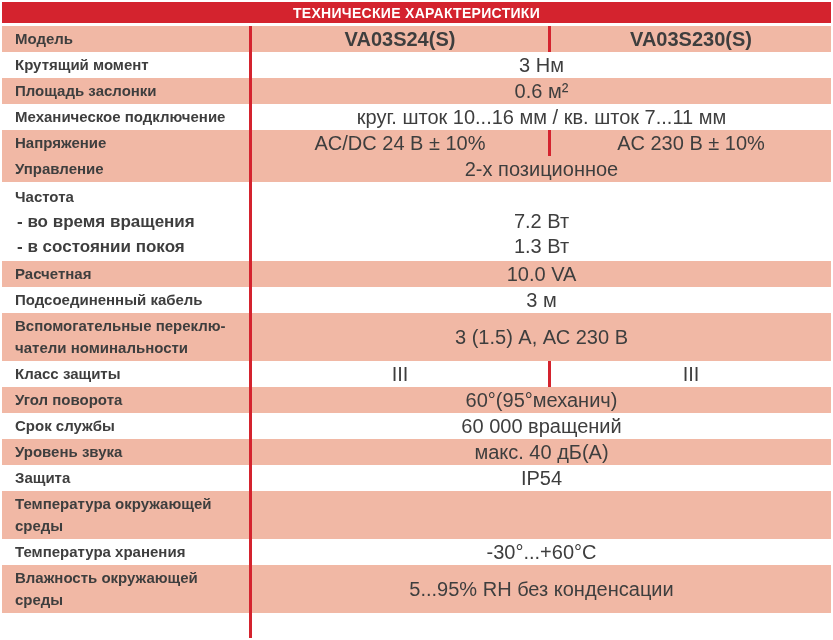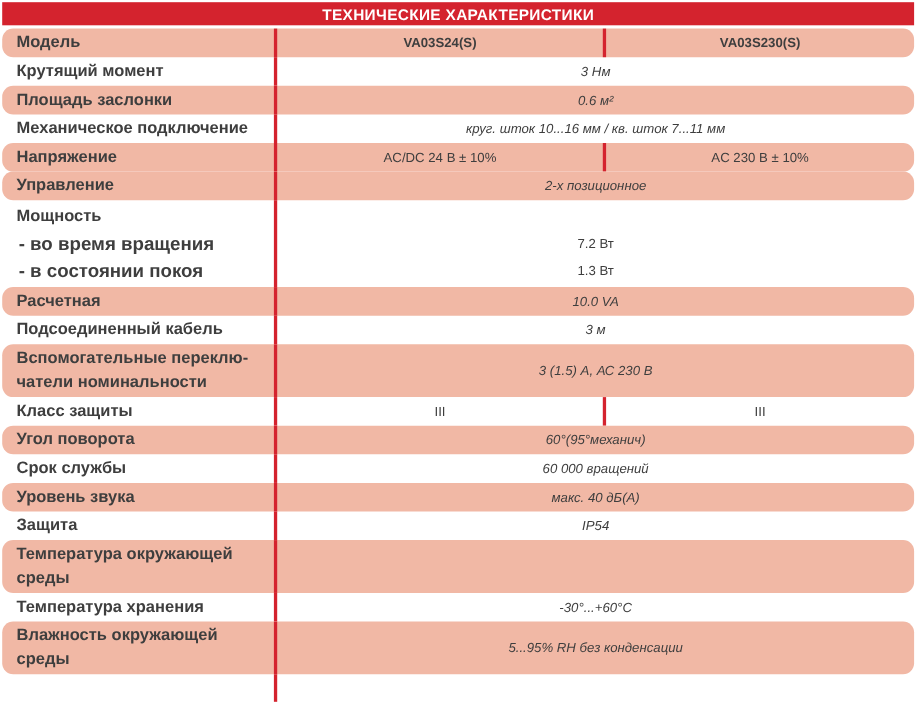--- a/index.html
+++ b/index.html
@@ -24,21 +24,21 @@
     color: #ffffff;
     font-weight: bold;
     font-size: 14px;
     letter-spacing: 0.3px;
     display: flex;
     align-items: center;
     justify-content: center;
   }
   .header-gap { height: 3px; flex: none; }
   .rows { display: flex; flex-direction: column; flex: 1 1 auto; }
-  .row { display: flex; min-height: 25px; align-items: stretch; border-radius: 10px; }
+  .row { display: flex; min-height: 25px; align-items: stretch; }
   .row.shade { background: var(--pink, #f1b8a5); }
   .cell.label {
     width: 247px;
     flex: none;
     padding: 2px 4px 2px 13px;
     display: flex;
     flex-direction: column;
     justify-content: center;
   }
   .lab-line {
@@ -48,25 +48,25 @@
     color: var(--text, #3e3e3e);
     white-space: nowrap;
   }
   .row.multi .lab-line { line-height: 25px; }
   .lab-line.sub { font-size: 17px; padding-left: 2px; }
   .vline { width: 3px; flex: none; background: var(--red, #d4232e); }
   .cell.values {
     flex: 1 1 auto;
     display: flex;
     align-items: center;
-    font-size: 12px;
+    font-size: 20px;
     color: var(--text, #3e3e3e);
   }
   .val { text-align: center; white-space: nowrap; }
-  .val.vspan { flex: 1 1 auto; font-style: italic; }
+  .val.vspan { flex: 1 1 auto; }
   .val.v1 { width: 296px; flex: none; }
   .val.v2 { flex: 1 1 auto; }
   .cell.values .vline { align-self: stretch; }
   .stack { flex: 1 1 auto; }
   .stack-line { height: 25px; line-height: 25px; text-align: center; }
   .rows .row:first-child .val { font-weight: bold; }
 </style>
 </head>
 <body>
 
@@ -129,21 +129,21 @@
         <div class="cell label">
           <div class="lab-line">Управление</div>
         </div>
         <div class="vline"></div>
         <div class="cell values">
           <div class="val vspan">2-х позиционное</div>
         </div>
       </div>
       <div class="row multi">
         <div class="cell label">
-          <div class="lab-line">Мощность</div>
+          <div class="lab-line">Частота</div>
           <div class="lab-line sub">- во время вращения</div>
           <div class="lab-line sub">- в состоянии покоя</div>
         </div>
         <div class="vline"></div>
         <div class="cell values">
           <div class="stack">
             <div class="stack-line"></div>
             <div class="stack-line">7.2 Вт</div>
             <div class="stack-line">1.3 Вт</div>
           </div>

